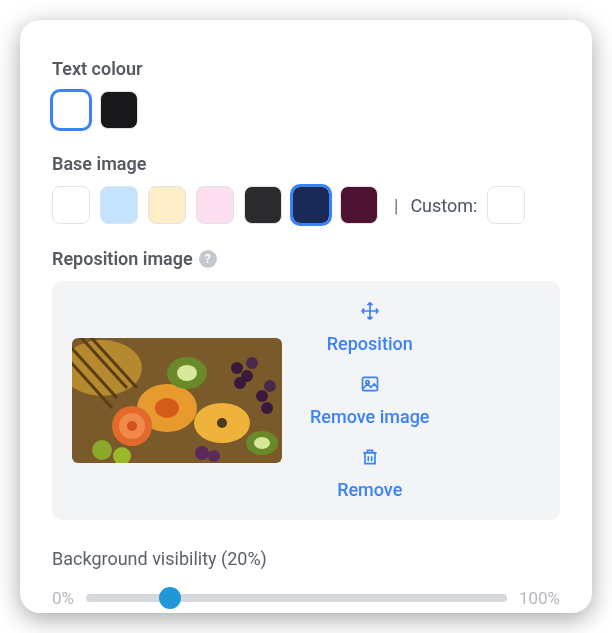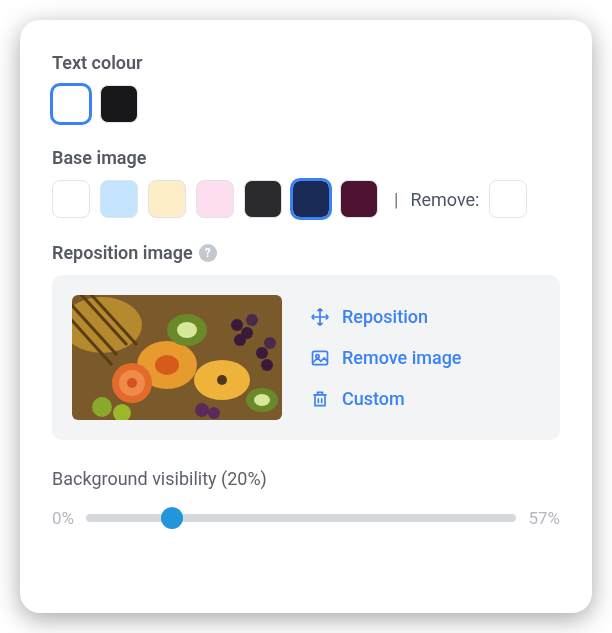--- a/index.html
+++ b/index.html
@@ -18,20 +18,21 @@
       height: 100%;
     }
     .section-label {
       color: #555a63;
       font-size: 18px;
       font-weight: 600;
       margin-bottom: 12px;
       display: flex;
       align-items: center;
       gap: 6px;
+      margin-top: 6px;
     }
     .swatch-row {
       display: flex;
       align-items: center;
       gap: 10px;
       margin-bottom: 24px;
     }
     .swatch {
       width: 38px;
       height: 38px;
@@ -87,20 +88,21 @@
       gap: 20px;
     }
     .action-link {
       display: flex;
       align-items: center;
       gap: 12px;
       color: #3b82f6;
       font-size: 18px;
       font-weight: 500;
       cursor: pointer;
+      flex-direction: column;
     }
     .action-link svg { width: 20px; height: 20px; }
     .visibility-label {
       color: #5c626c;
       font-size: 18px;
       margin-bottom: 18px;
     }
     .slider-row {
       display: flex;
       align-items: center;
@@ -149,21 +151,21 @@
   <div class="section-label">Base image</div>
   <div class="swatch-row" id="base-swatches">
       <div class="swatch" style="background: rgb(255, 255, 255);"></div>
       <div class="swatch" style="background: rgb(195, 227, 255);"></div>
       <div class="swatch" style="background: rgb(253, 238, 199);"></div>
       <div class="swatch" style="background: rgb(252, 222, 239);"></div>
       <div class="swatch" style="background: rgb(43, 43, 45);"></div>
       <div class="swatch selected" style="background: rgb(26, 42, 87);"></div>
       <div class="swatch" style="background: rgb(78, 19, 48);"></div>
       <span class="divider-pipe">|</span>
-      <span class="custom-label">Remove:</span>
+      <span class="custom-label">Custom:</span>
       <div class="swatch" style="background: rgb(255, 255, 255);"></div>
     </div>
 
   <div class="section-label">
     <span>Reposition image</span>
     <span class="help-icon">?</span>
   </div>
 
   <div class="bg-image-box">
     <div class="thumb">
@@ -207,28 +209,28 @@
           <rect x="3" y="4" width="18" height="16" rx="2"></rect>
           <circle cx="9" cy="10" r="2"></circle>
           <path d="M3 18 L9 12 L13 16 L17 12 L21 16"></path>
         </svg>
         <span>Remove image</span>
       </div>
       <div class="action-link">
         <svg viewBox="0 0 24 24" fill="none" stroke="#3b82f6" stroke-width="2">
           <path d="M4 7 L20 7 M9 7 L9 4 L15 4 L15 7 M6 7 L6 20 L18 20 L18 7 M10 11 L10 17 M14 11 L14 17"></path>
         </svg>
-        <span>Custom</span>
+        <span>Remove</span>
       </div>
     </div>
   </div>
 
   <div class="visibility-label">Background visibility (20%)</div>
   <div class="slider-row">
     <span class="slider-end">0%</span>
     <div class="slider-track-wrap">
       <div class="slider-track"></div>
       <div class="slider-thumb" id="slider-thumb" style="left: 20%;"></div>
     </div>
-    <span class="slider-end">57%</span>
+    <span class="slider-end">100%</span>
   </div>
 
 </div>
 
 </body></html>

